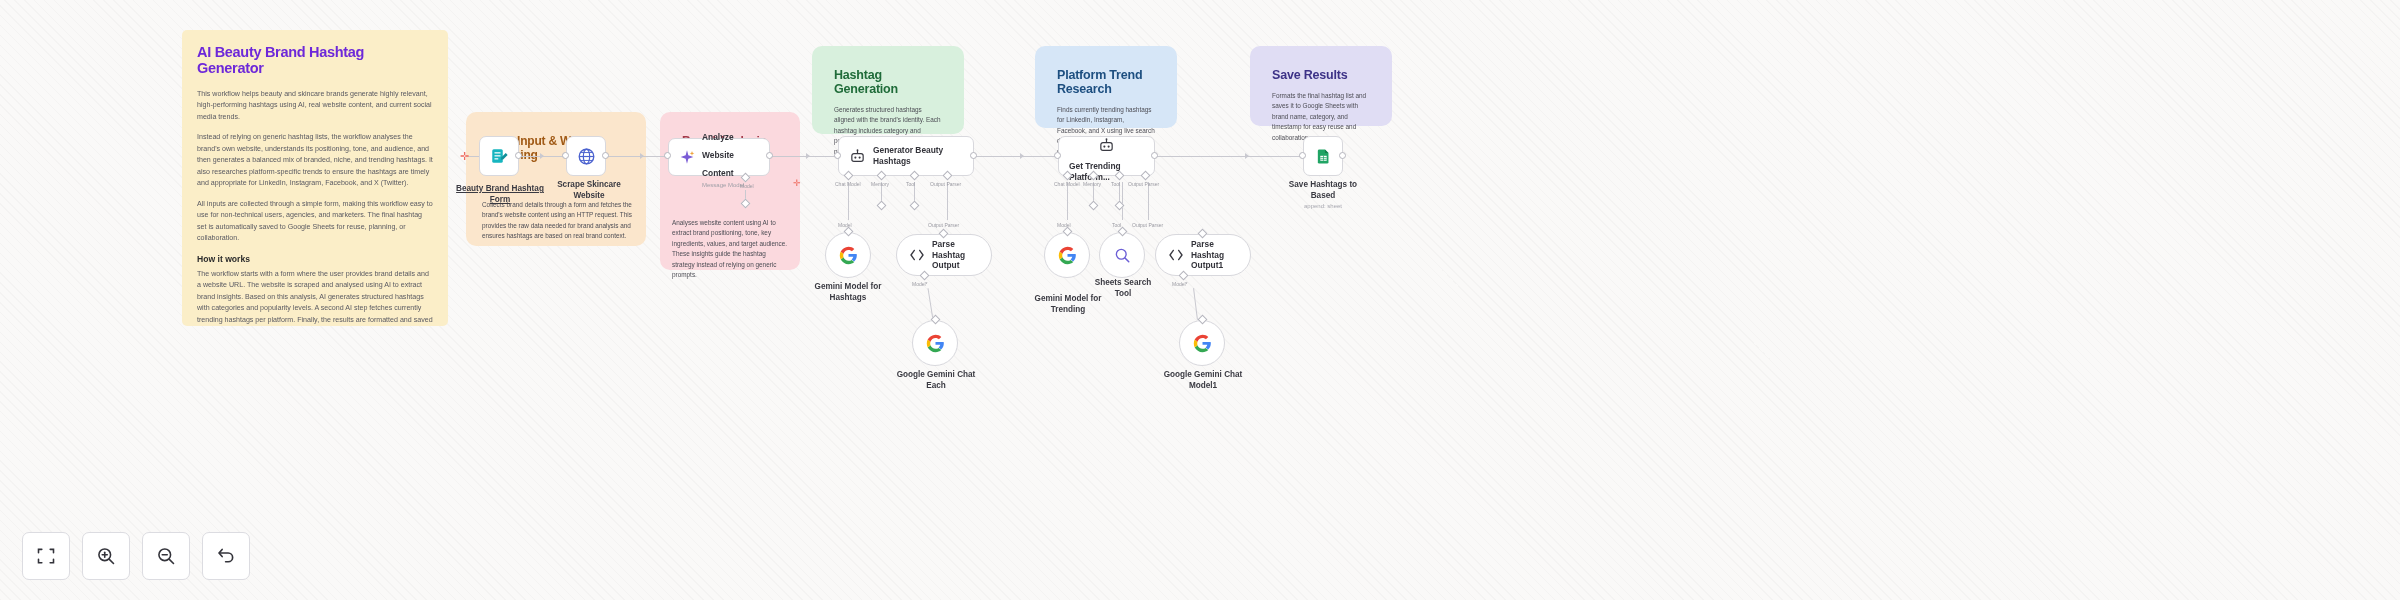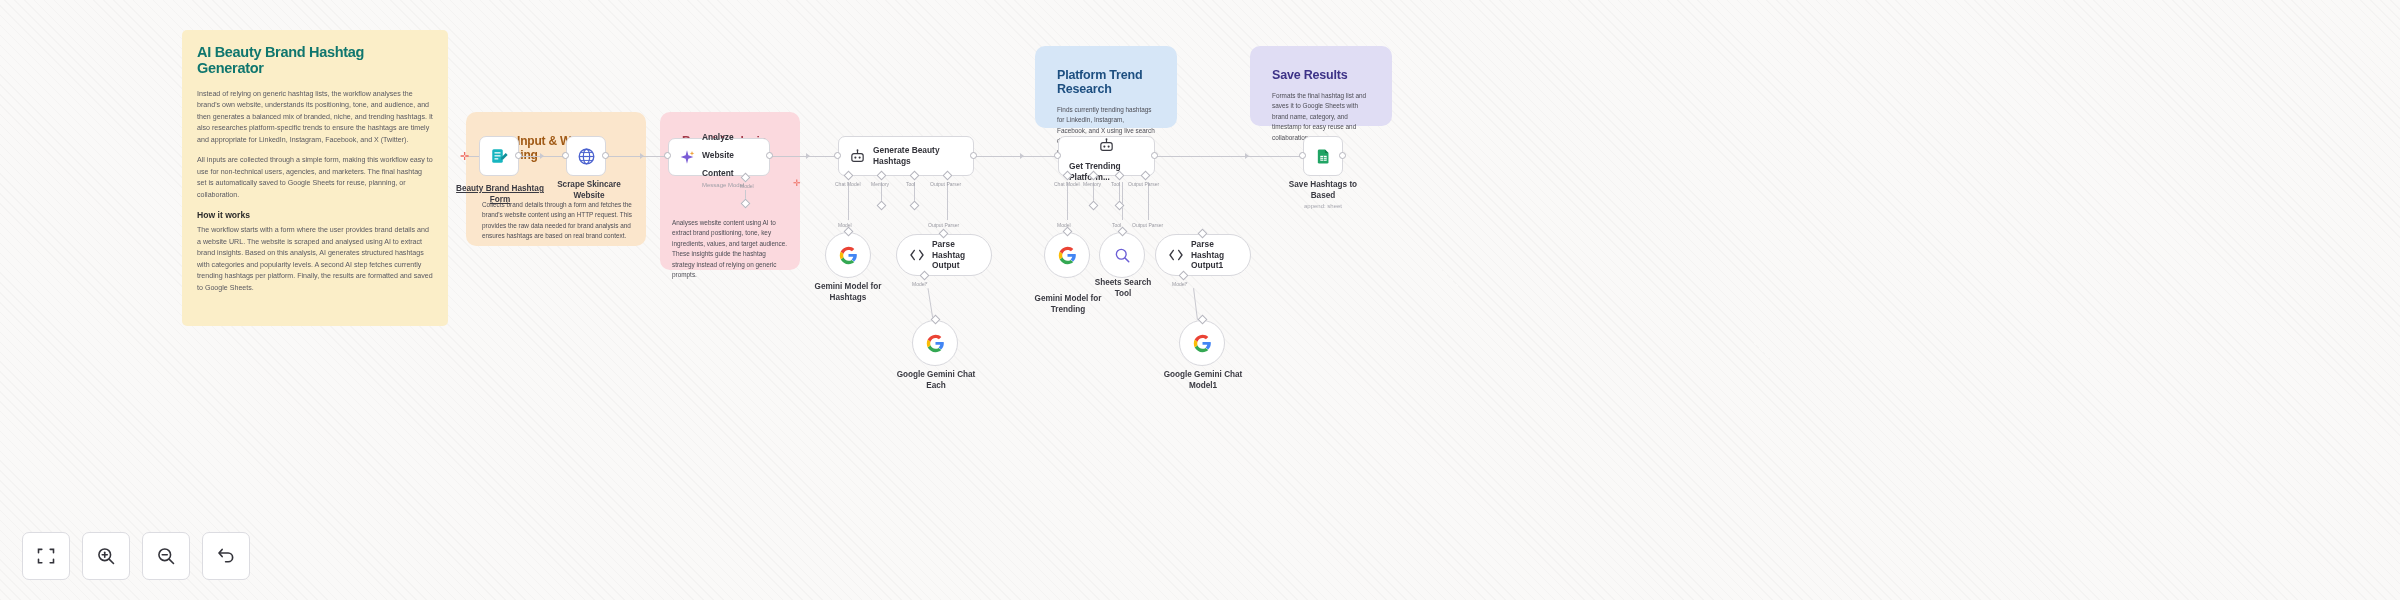--- a/index.html
+++ b/index.html
@@ -33,21 +33,21 @@
   
   .note {
     position: absolute;
     left: 182px; top: 30px; width: 266px; height: 296px;
     background: #fbeec8;
     border-radius: 5px;
     padding: 14px 15px 0 15px;
     overflow: hidden;
   }
   .note h1 {
-    font-size: 14.5px; font-weight: 700; color: #0f766e;
+    font-size: 14.5px; font-weight: 700; color: #6d28d9;
     letter-spacing: -0.3px; margin-bottom: 13px;
   }
   .note p {
     font-size: 7.1px; line-height: 1.62; color: #595961;
     margin-bottom: 9px;
   }
   .note h2 {
     font-size: 8.6px; font-weight: 700; color: #2b2b2b;
     margin: 9px 0 5px 0;
   }
@@ -129,37 +129,42 @@
   }
   svg { display: block; }
 </style>
 </head>
 <body>
 
 <div id="canvas">
 
   <div class="note">
     <h1>AI Beauty Brand Hashtag Generator</h1>
+    <p>This workflow helps beauty and skincare brands generate highly relevant, high-performing hashtags using AI, real website content, and current social media trends.</p>
     <p>Instead of relying on generic hashtag lists, the workflow analyses the brand's own website, understands its positioning, tone, and audience, and then generates a balanced mix of branded, niche, and trending hashtags. It also researches platform-specific trends to ensure the hashtags are timely and appropriate for LinkedIn, Instagram, Facebook, and X (Twitter).</p>
     <p>All inputs are collected through a simple form, making this workflow easy to use for non-technical users, agencies, and marketers. The final hashtag set is automatically saved to Google Sheets for reuse, planning, or collaboration.</p>
     <h2>How it works</h2>
     <p>The workflow starts with a form where the user provides brand details and a website URL. The website is scraped and analysed using AI to extract brand insights. Based on this analysis, AI generates structured hashtags with categories and popularity levels. A second AI step fetches currently trending hashtags per platform. Finally, the results are formatted and saved to Google Sheets.</p>
 
   </div>
 
   <div class="grp" style="left:466px; top:112px; width:180px; height:134px; background:#fbe6cc;">
     <div class="grp-title" style="color:#a05a16; font-size:12px; margin-bottom:0;">User Input &amp; Website Scraping</div>
   </div>
   <div class="grp-desc" style="position:absolute; left:482px; top:200px; width:152px; z-index:3; font-size:6.4px;">Collects brand details through a form and fetches the brand's website content using an HTTP request. This provides the raw data needed for brand analysis and ensures hashtags are based on real brand context.</div>
 
   <div class="grp" style="left:660px; top:112px; width:140px; height:158px; background:#fbd9de;">
     <div class="grp-title" style="color:#a33a4a; font-size:12px; margin-bottom:0;">Brand Analysis</div>
   </div>
   <div class="grp-desc" style="position:absolute; left:672px; top:218px; width:118px; z-index:3; font-size:6.4px;">Analyses website content using AI to extract brand positioning, tone, key ingredients, values, and target audience. These insights guide the hashtag strategy instead of relying on generic prompts.</div>
 
+  <div class="grp" style="left:812px; top:46px; width:152px; height:88px; background:#d8f0dd;">
+    <div class="grp-title" style="color:#1f6b39; font-size:12.5px; margin-bottom:9px;">Hashtag Generation</div>
+    <div class="grp-desc" style="font-size:6.4px;">Generates structured hashtags aligned with the brand's identity. Each hashtag includes category and popularity, ensuring a mix of branded, niche, and high-reach tags.</div>
+  </div>
 
   <div class="grp" style="left:1250px; top:46px; width:142px; height:80px; background:#e0ddf4;">
     <div class="grp-title" style="color:#3d3287; font-size:12.5px; margin-bottom:9px;">Save Results</div>
     <div class="grp-desc" style="font-size:6.4px;">Formats the final hashtag list and saves it to Google Sheets with brand name, category, and timestamp for easy reuse and collaboration.</div>
   </div>
 
   <div class="grp" style="left:1035px; top:46px; width:142px; height:82px; background:#d6e6f7;">
     <div class="grp-title" style="color:#1d4f80; font-size:12.5px; margin-bottom:9px;">Platform Trend Research</div>
     <div class="grp-desc" style="font-size:6.4px;">Finds currently trending hashtags for LinkedIn, Instagram, Facebook, and X using live search data. This ensures the output stays relevant and timely.</div>
   </div>
@@ -230,21 +235,21 @@
   <div class="node" style="left:838px; top:136px; width:136px; height:40px;">
     <span class="node-ico">
       <svg width="17" height="17" viewBox="0 0 24 24">
         <rect x="4" y="8" width="16" height="11" rx="3" fill="none" stroke="#3a3a42" stroke-width="1.7"></rect>
         <circle cx="9" cy="13.5" r="1.5" fill="#3a3a42"></circle>
         <circle cx="15" cy="13.5" r="1.5" fill="#3a3a42"></circle>
         <line x1="12" y1="4" x2="12" y2="8" stroke="#3a3a42" stroke-width="1.7"></line>
         <circle cx="12" cy="3.2" r="1.3" fill="#3a3a42"></circle>
       </svg>
     </span>
-    <span class="node-txt">Generate Beauty Hashtags</span>
+    <span class="node-txt">Generator Beauty Hashtags</span>
   </div>
   <div class="port" style="left:834px; top:152px;"></div>
   <div class="port" style="left:970px; top:152px;"></div>
 
   <div class="dport" style="left:845px; top:172px;"></div>
   <div class="plabel" style="left:835px; top:181px;">Chat Model</div>
   <div class="dport" style="left:878px; top:172px;"></div>
   <div class="plabel" style="left:871px; top:181px;">Memory</div>
   <div class="dport" style="left:911px; top:172px;"></div>
   <div class="plabel" style="left:906px; top:181px;">Tool</div>

